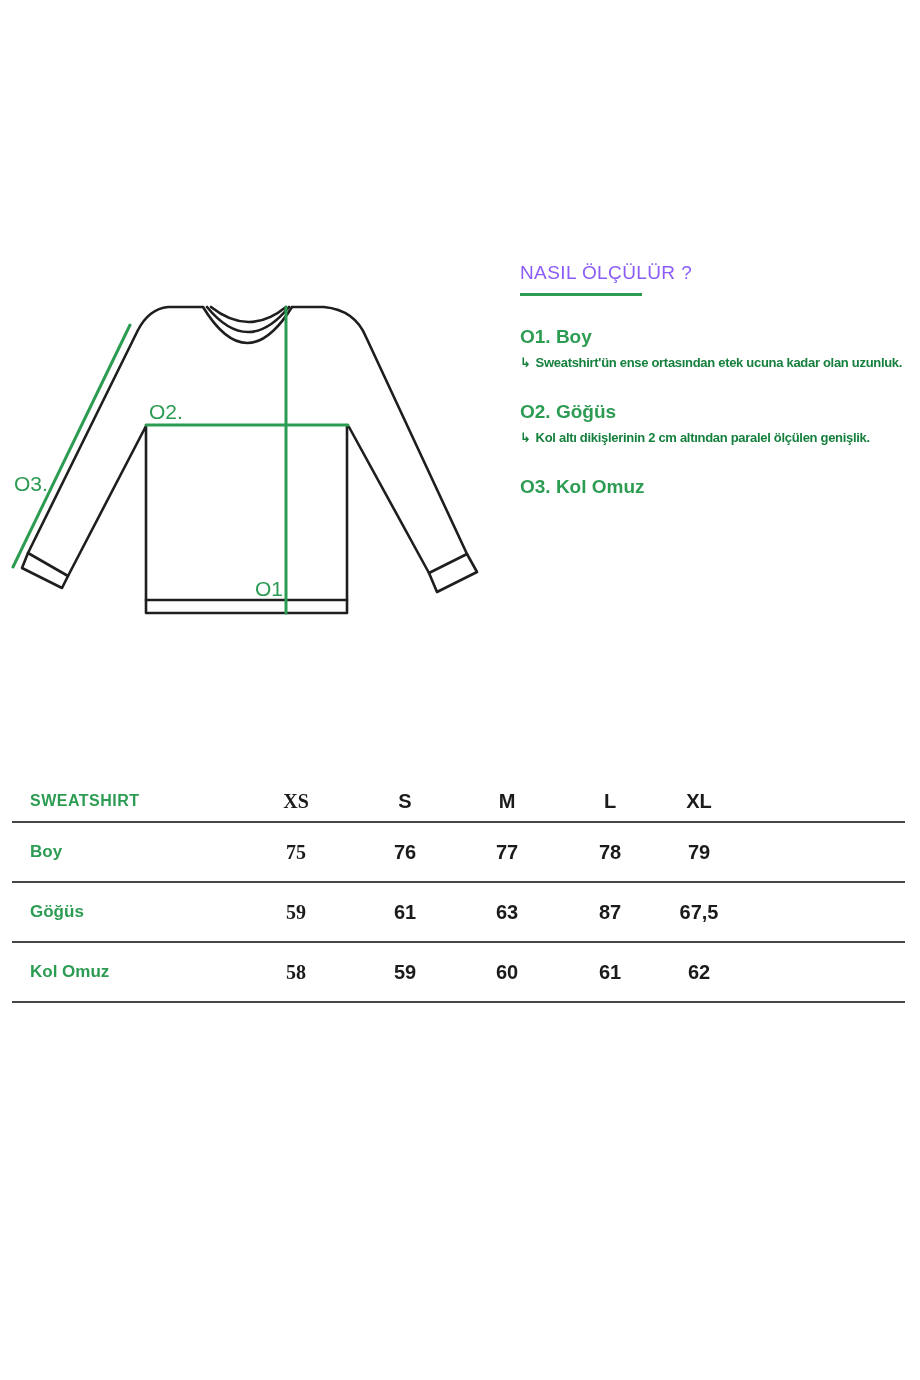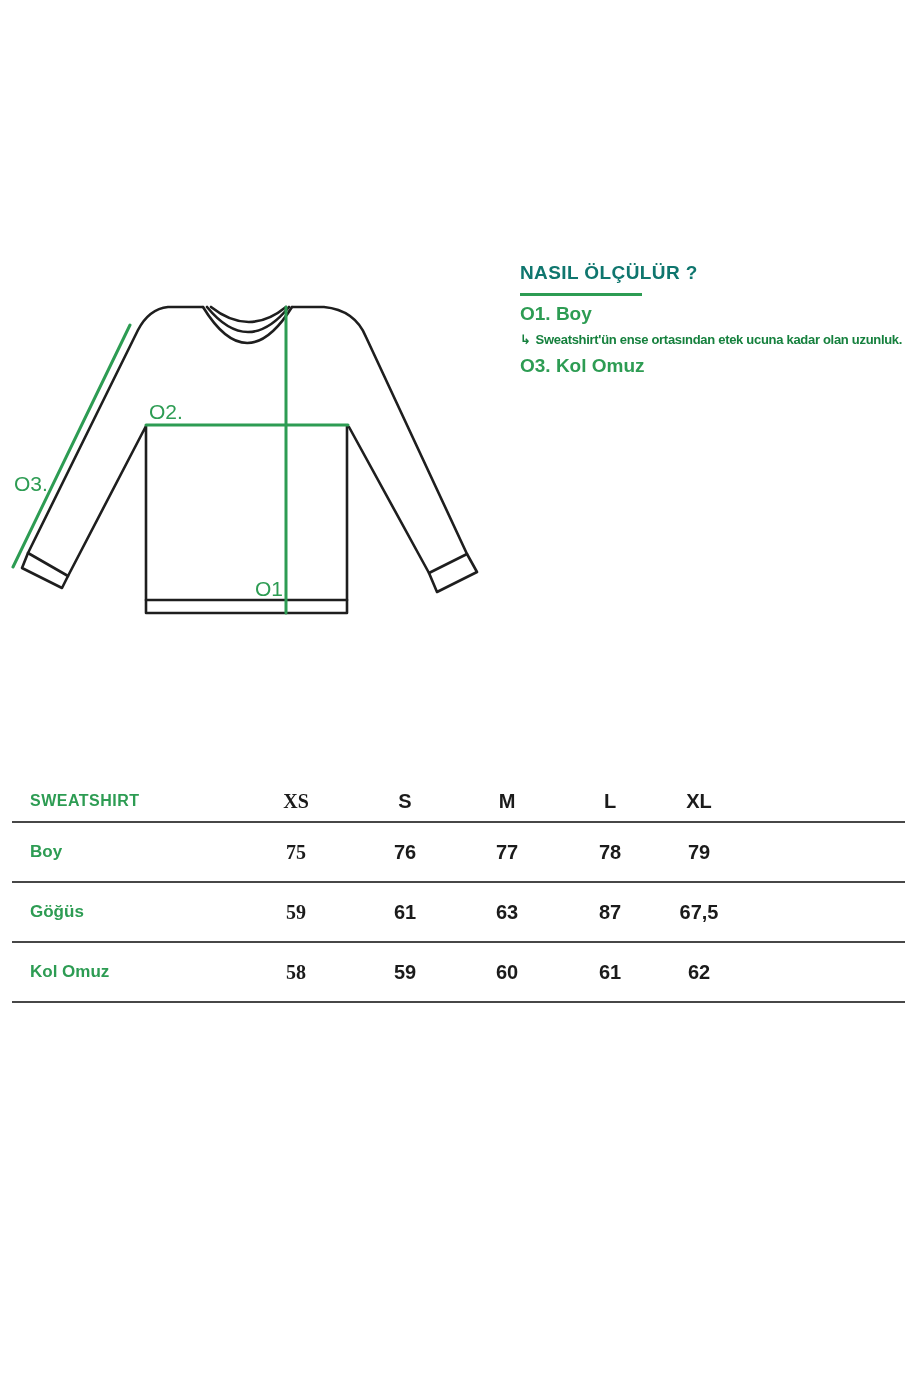--- a/index.html
+++ b/index.html
@@ -44,31 +44,31 @@
   .howto {
     position: absolute;
     left: 520px;
     top: 262px;
     width: 398px;
   }
   .howto-title {
     margin: 0;
     font-size: 19px;
     line-height: 22px;
-    font-weight: 700;
+    font-weight: 400;
     letter-spacing: 0.4px;
-    color: #0f766e;
+    color: #8b5cf6;
   }
   .howto-rule {
     width: 122px;
     height: 3px;
     background: #2d9c53;
     margin-top: 9px;
   }
-  .hitem { margin-top: 7px; }
+  .hitem { margin-top: 30px; }
   .hitem:first-of-type { margin-top: 28px; }
   .hitem h3 {
     margin: 0;
     font-size: 19px;
     line-height: 22px;
     font-weight: 600;
     color: #2d9c53;
   }
   .hitem p {
     margin: 6px 0 0 0;
@@ -153,20 +153,24 @@
 
   <section class="howto">
     <h2 class="howto-title">NASIL ÖLÇÜLÜR ?</h2>
     <div class="howto-rule"></div>
 
     <div class="hitem">
       <h3>O1. Boy</h3>
       <p><span class="arrow">↳</span><span>Sweatshirt'ün ense ortasından etek ucuna kadar olan uzunluk.</span></p>
     </div>
 
+    <div class="hitem">
+      <h3>O2. Göğüs</h3>
+      <p><span class="arrow">↳</span><span>Kol altı dikişlerinin 2 cm altından paralel ölçülen genişlik.</span></p>
+    </div>
 
     <div class="hitem">
       <h3>O3. Kol Omuz</h3>
     </div>
   </section>
 
   <section class="sizetable">
 
     <div class="trow thead">
       <span class="rowlabel plabel">SWEATSHIRT</span>

